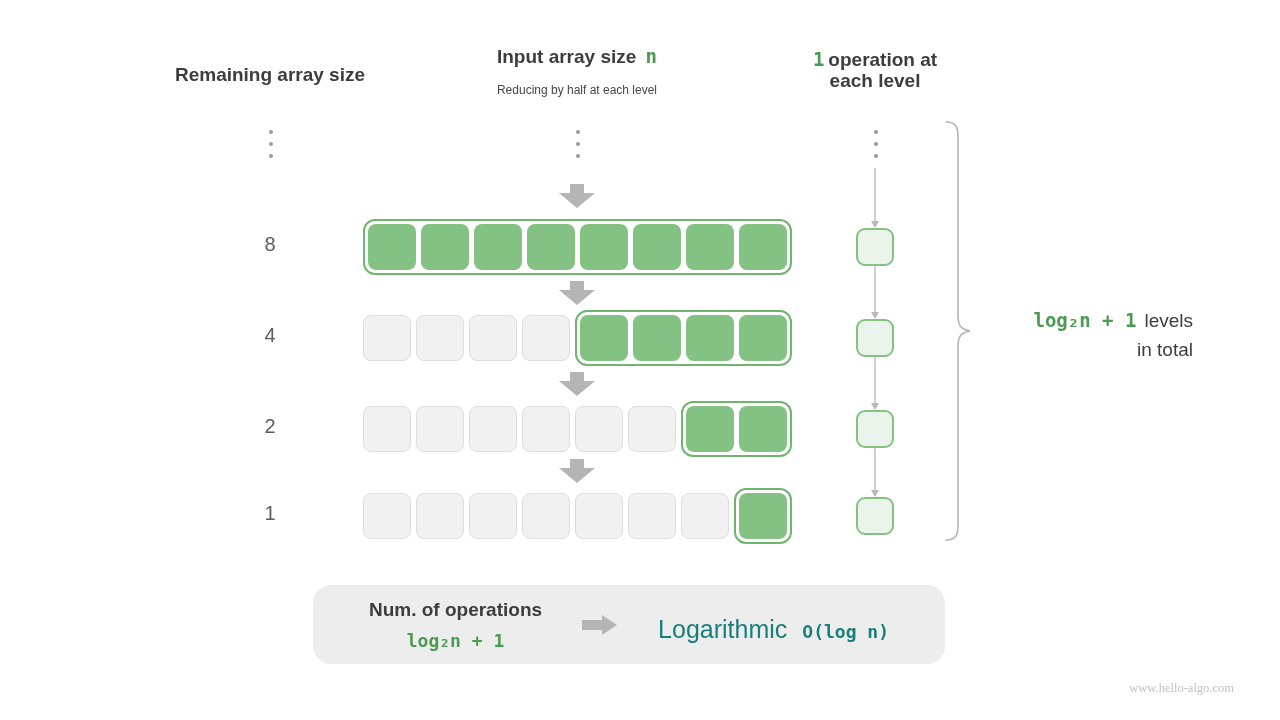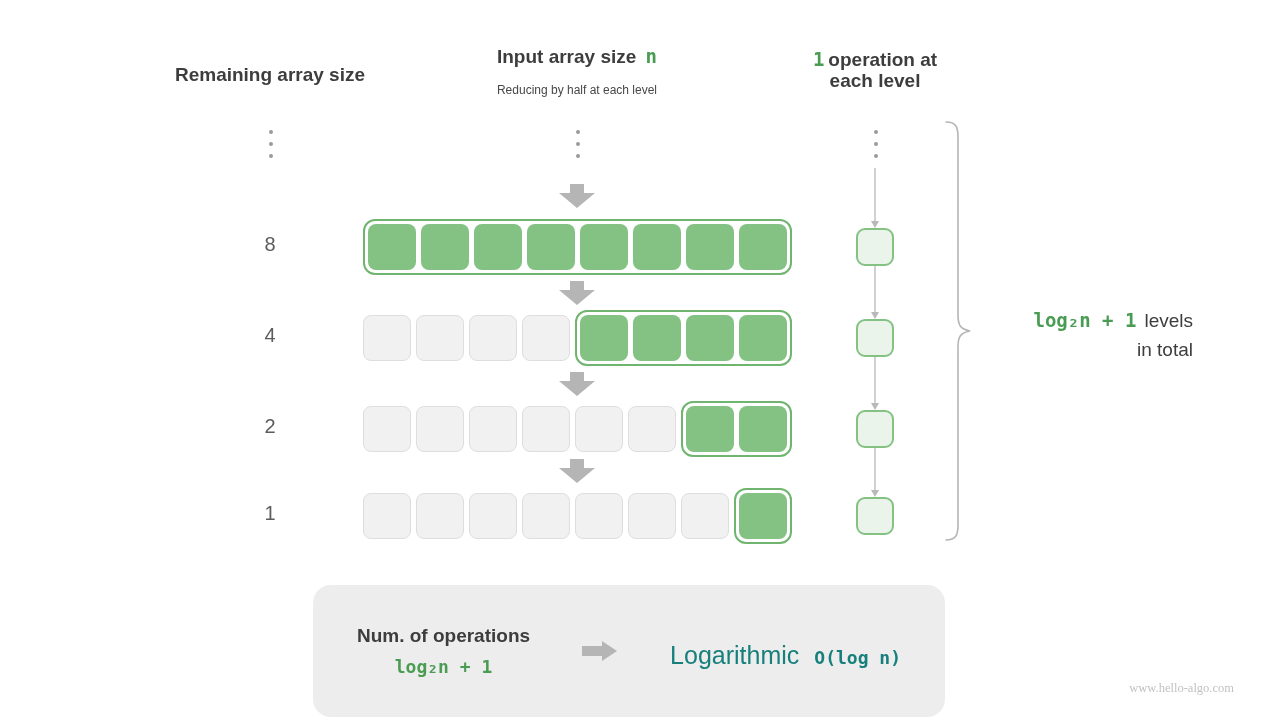--- a/index.html
+++ b/index.html
@@ -49,22 +49,22 @@
 
   .big-arrow { position:absolute; left:559px; width:36px; height:24px; }
 
   
   .brace-label { left:988px; top:306px; width:205px; text-align:right; font-size:19px;
                  color:var(--dark); line-height:29px; }
   .brace-label .formula { font-size:19px; }
   .brace-label .lv { margin-left:8px; }
 
   
-  .summary { left:313px; top:585px; width:632px; height:132px; background:var(--boxBg);
-             border-radius:18px; display:flex; align-items:center; justify-content:center; gap:52px; }
+  .summary { left:313px; top:585px; width:632px; height:79px; background:var(--boxBg);
+             border-radius:18px; display:flex; align-items:center; justify-content:center; gap:40px; }
   .sum-block { text-align:center; }
   .sum-title { font-size:19px; font-weight:bold; color:var(--dark); }
   .sum-formula { margin-top:9px; font-size:18px; }
   .tc-word { font-weight:normal; font-size:25px;text-align:right; }
   .tc-formula { margin-left:10px; font-weight:bold; }
 
   .watermark { right:46px; top:681px; font-size:12.5px; color:#c2c2c2;
                font-family:Liberation Serif, serif; }
 </style>
 </head>

